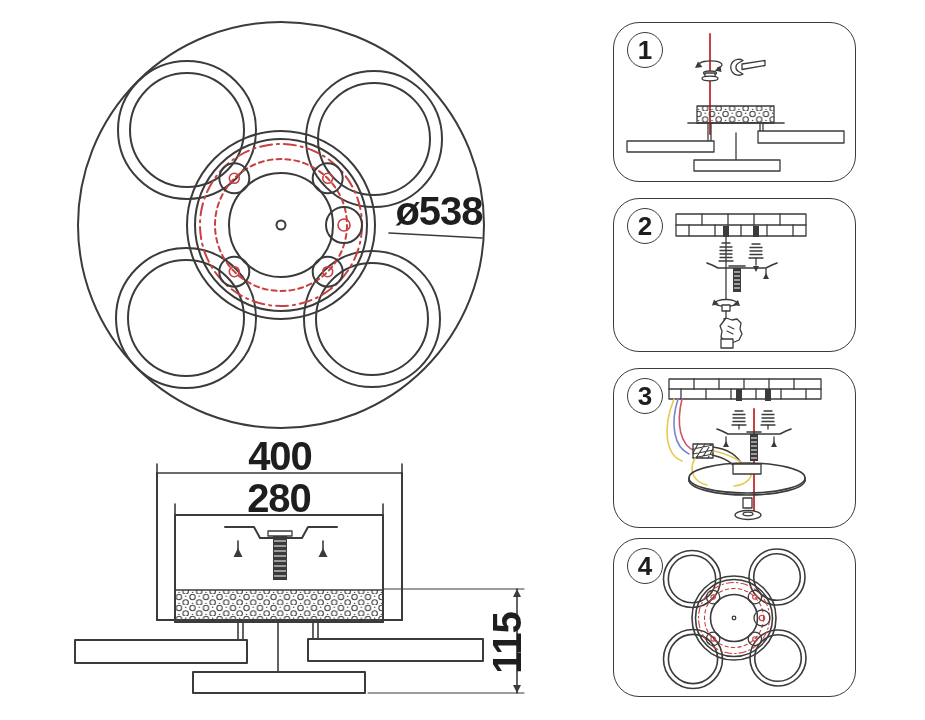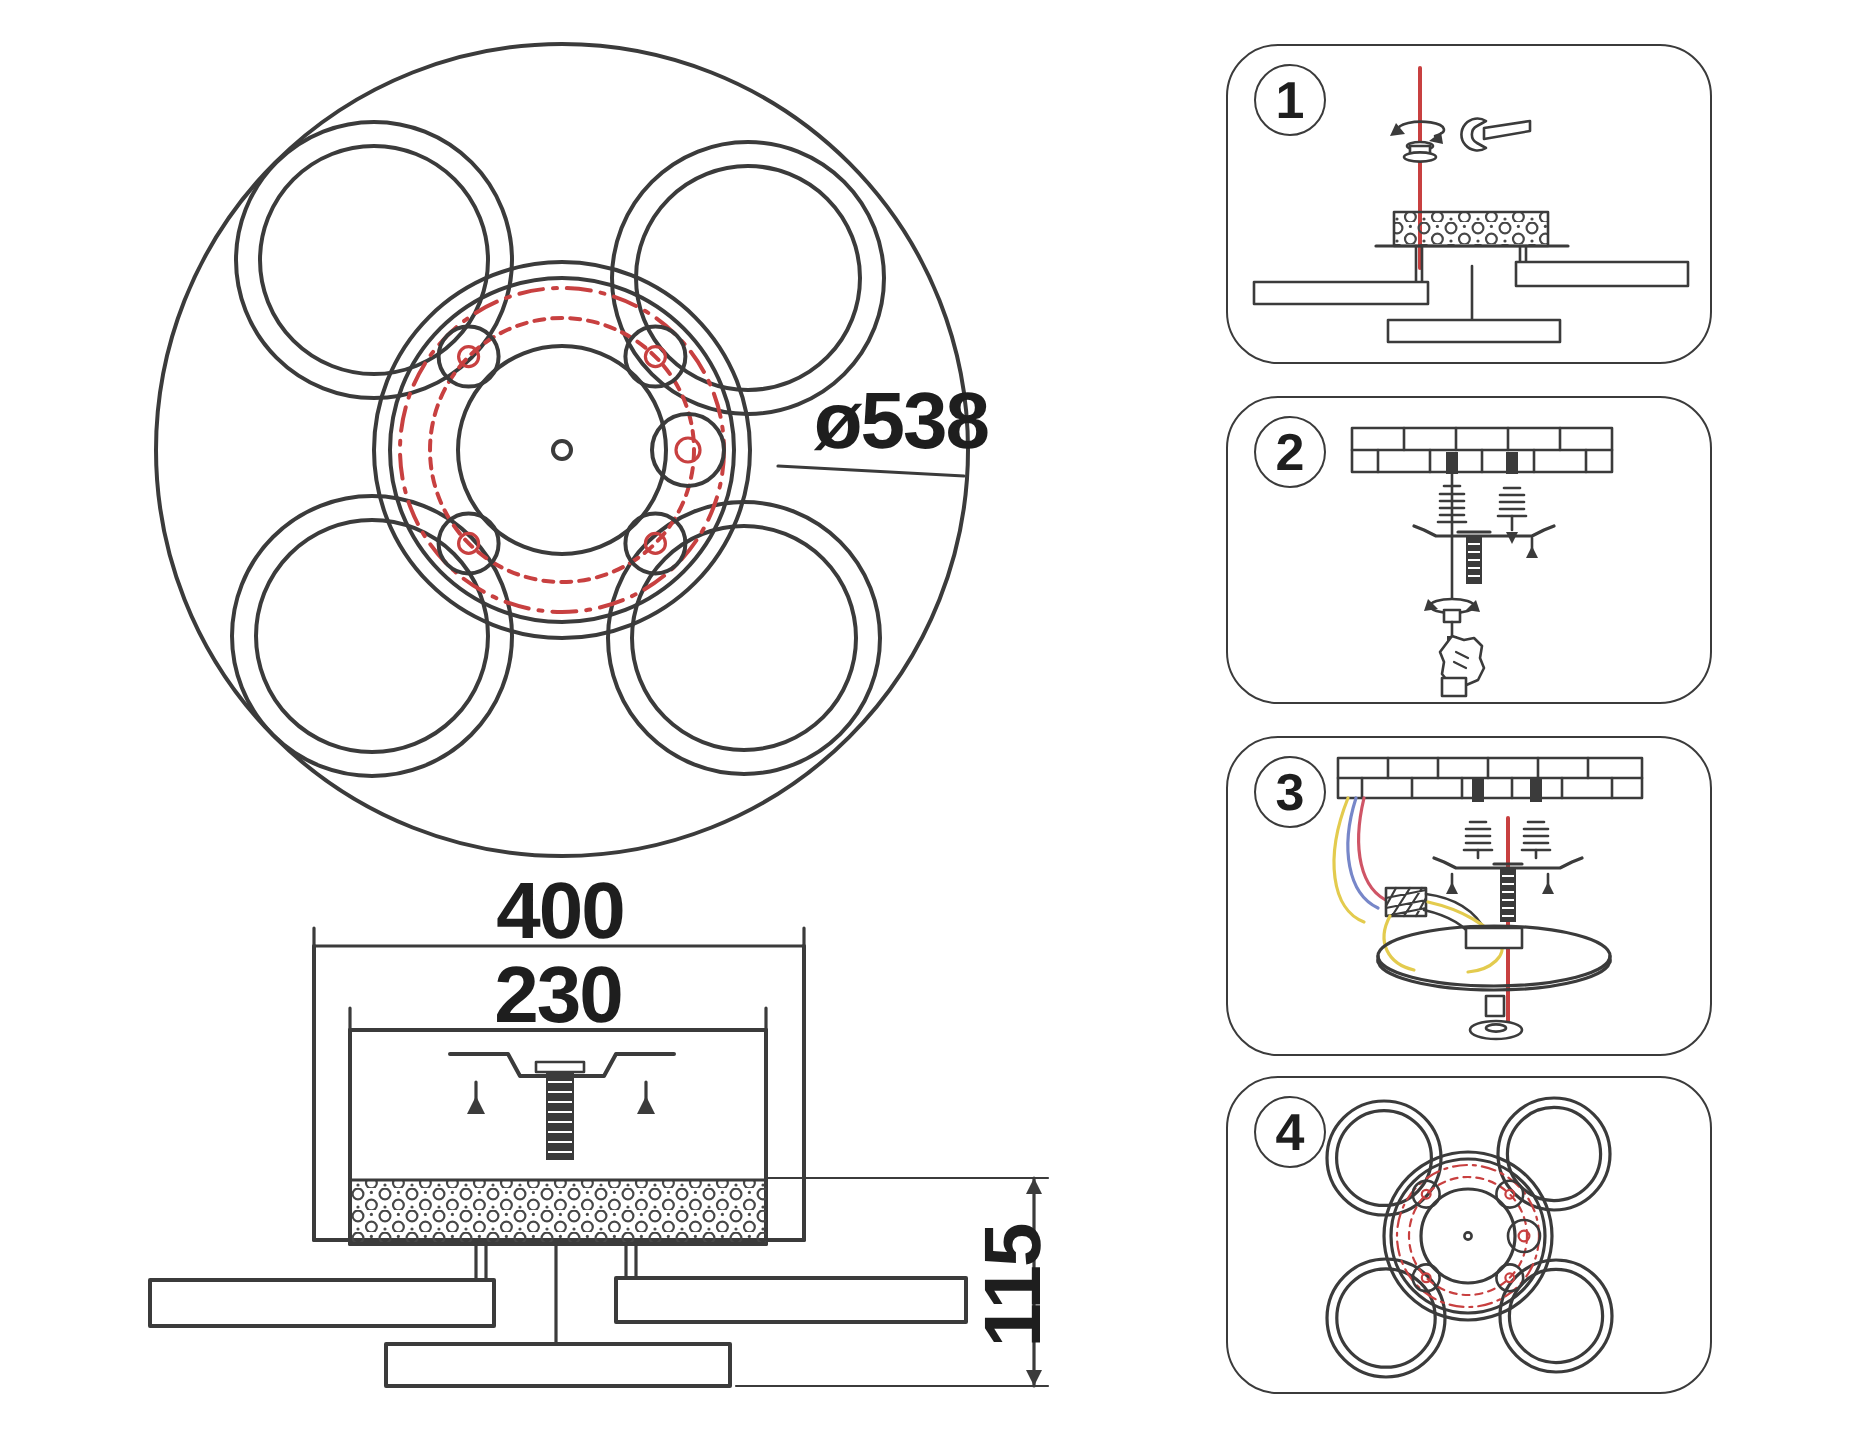--- a/index.html
+++ b/index.html
@@ -136,23 +136,23 @@
       <g>
         <line class="s hair" x1="383" y1="589" x2="524" y2="589"></line>
         <line class="s hair" x1="368" y1="693" x2="524" y2="693"></line>
         <line class="s t2" x1="517" y1="589" x2="517" y2="693"></line>
         <polygon class="d" points="513,597 521,597 517,589"></polygon>
         <polygon class="d" points="513,685 521,685 517,693"></polygon>
       </g>
     </g>
   </svg>
 
-  <div class="dim-label" style="left:384px;top:191px;width:110px;text-align:right;">ø538</div>
+  <div class="dim-label" style="left:384px;top:191px;width:110px;text-align:center;">ø538</div>
   <div class="dim-label" style="left:230px;top:436px;width:100px;">400</div>
-  <div class="dim-label" style="left:229px;top:478px;width:100px;">230</div>
+  <div class="dim-label" style="left:229px;top:478px;width:100px;">280</div>
   <div class="dim-label rot90" style="left:460px;top:629px;width:82px;height:28px;">115</div>
 
   <div class="panel" style="top:22px;height:160px;">
     <div class="badge">
         <span>1</span>
       </div>
     <svg width="243" height="160" viewBox="0 0 243 160">
       <line class="s r" x1="96" y1="11" x2="96" y2="111"></line>
 
       <g>

